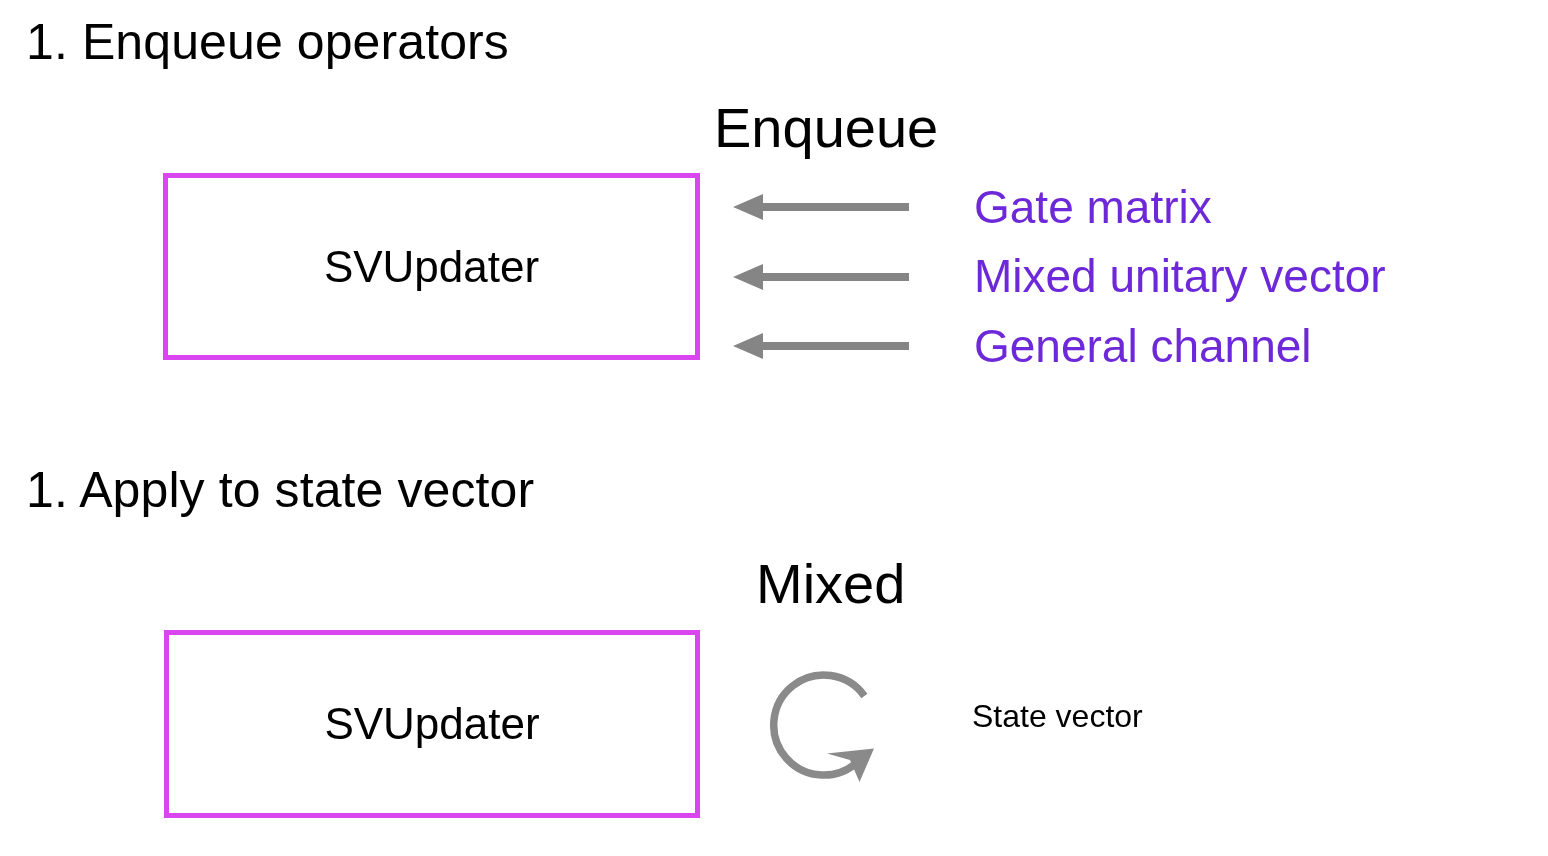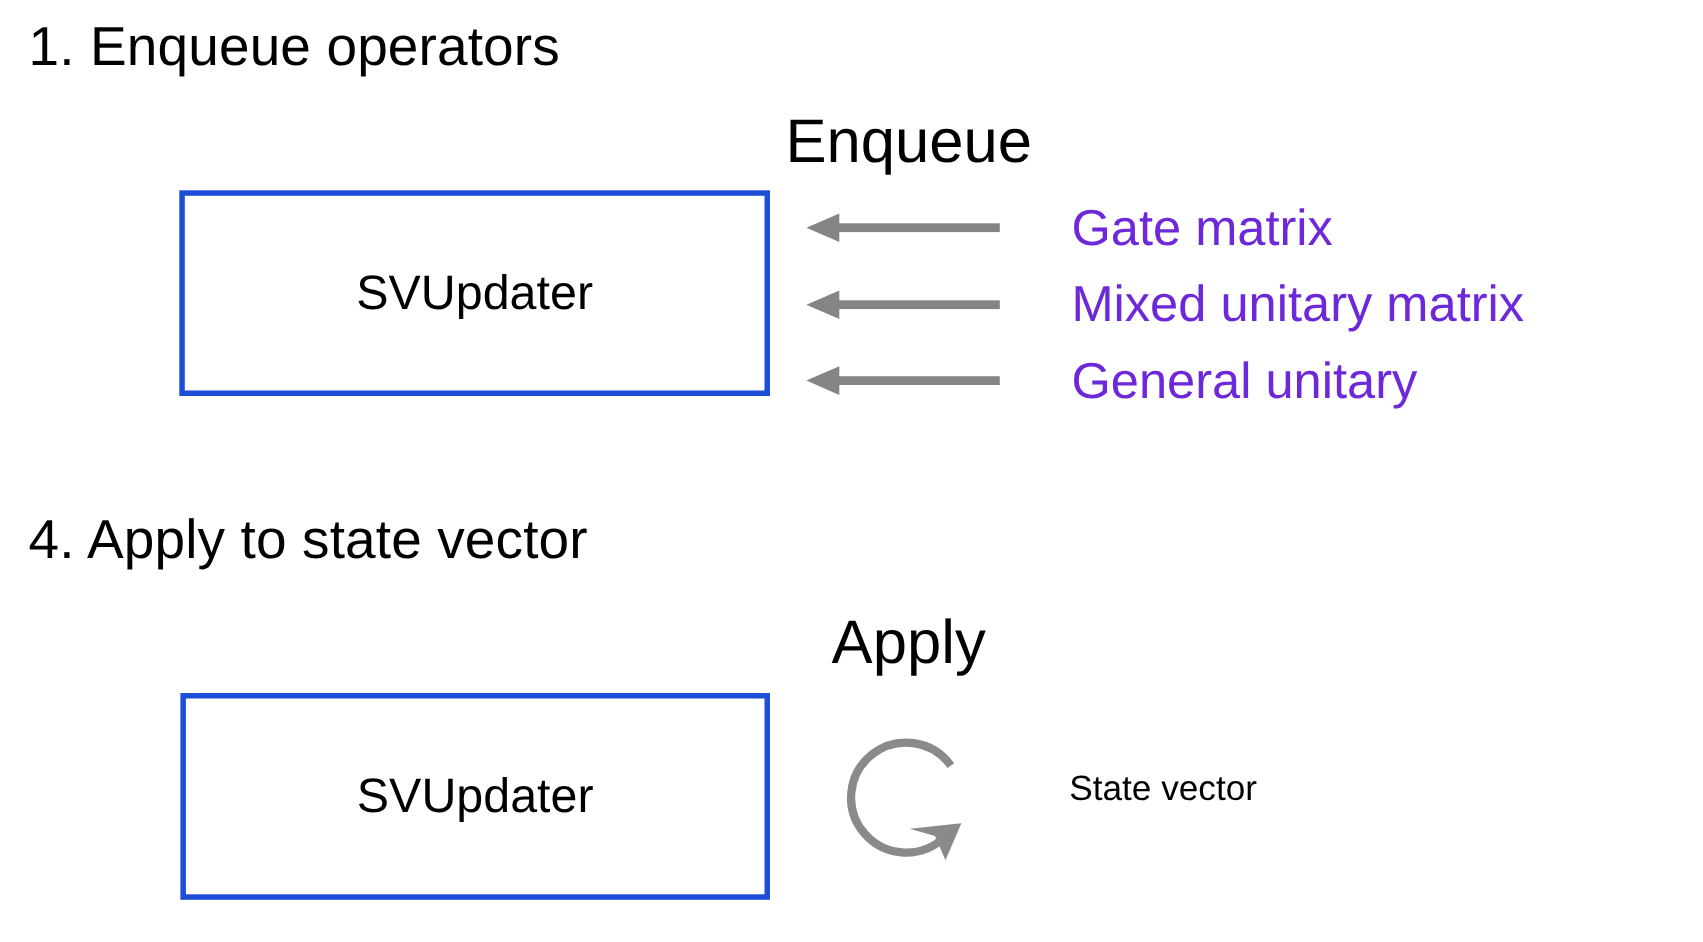--- a/index.html
+++ b/index.html
@@ -31,21 +31,21 @@
     white-space: nowrap;
     letter-spacing: 0.1px;
   }
   #heading-1 { left: 26px; top: 17px; }
   #heading-2 { left: 26px; top: 465px; }
 
   
   .updater-box {
     position: absolute;
     box-sizing: border-box;
-    border: 5px solid #1d4ed8;
+    border: 5px solid #d946ef;
     background: #ffffff;
     display: flex;
     align-items: center;
     justify-content: center;
   }
   .updater-box .box-label {
     font-size: 44px;
     font-weight: 400;
     line-height: 1;
     color: #000000;
@@ -134,37 +134,37 @@
     </svg>
   </div>
   <div id="label-0" class="arrow-label">Gate matrix</div>
 
   <div id="arrow-row-1" class="arrow-row">
     <svg class="arrow-svg" width="176" height="44" viewBox="0 0 176 44">
       <rect x="28" y="18" width="148" height="8" fill="#858585"></rect>
       <polygon points="0,22 30,9 30,35" fill="#858585"></polygon>
     </svg>
   </div>
-  <div id="label-1" class="arrow-label">Mixed unitary matrix</div>
+  <div id="label-1" class="arrow-label">Mixed unitary vector</div>
 
   <div id="arrow-row-2" class="arrow-row">
     <svg class="arrow-svg" width="176" height="44" viewBox="0 0 176 44">
       <rect x="28" y="18" width="148" height="8" fill="#858585"></rect>
       <polygon points="0,22 30,9 30,35" fill="#858585"></polygon>
     </svg>
   </div>
-  <div id="label-2" class="arrow-label">General unitary</div>
+  <div id="label-2" class="arrow-label">General channel</div>
 
-  <div id="heading-2" class="section-heading">4. Apply to state vector</div>
+  <div id="heading-2" class="section-heading">1. Apply to state vector</div>
 
   <div id="box-apply" class="updater-box">
     <span class="box-label">SVUpdater</span>
   </div>
 
-  <div id="caption-apply" class="caption">Apply</div>
+  <div id="caption-apply" class="caption">Mixed</div>
 
   <svg id="loop-arrow" viewBox="0 0 140 146">
 
     <path d="M 106.4 39.0
              A 50 50 0 1 0 100.5 104.0" fill="none" stroke="#8a8a8a" stroke-width="7.5" stroke-linecap="butt"></path>
 
     <polygon points="116,91.5 101.5,125 92,103 69,96.5" fill="#8a8a8a"></polygon>
   </svg>
 
   <div id="label-state-vector">State vector</div>

